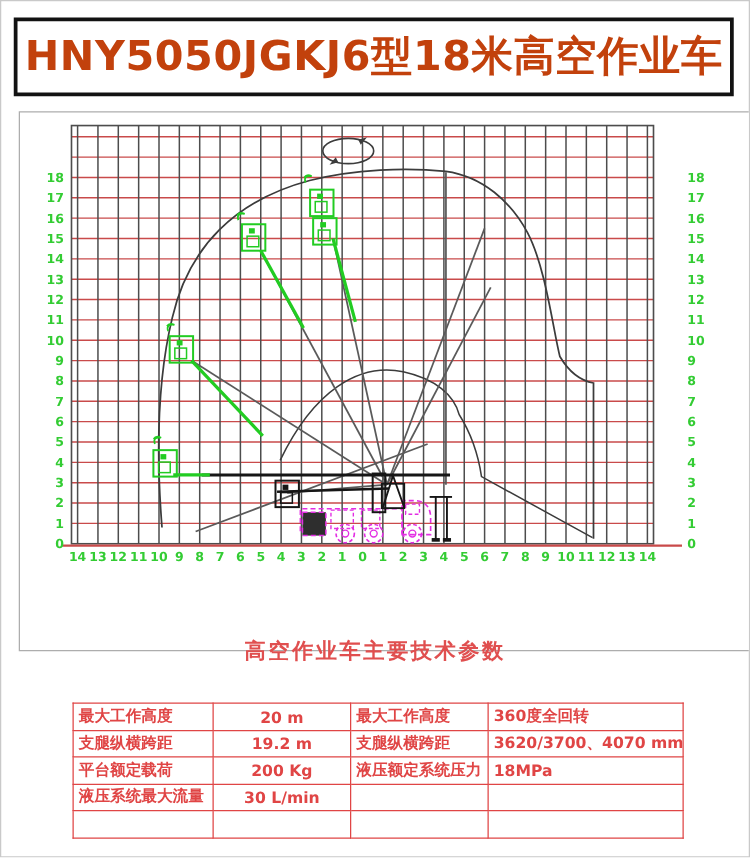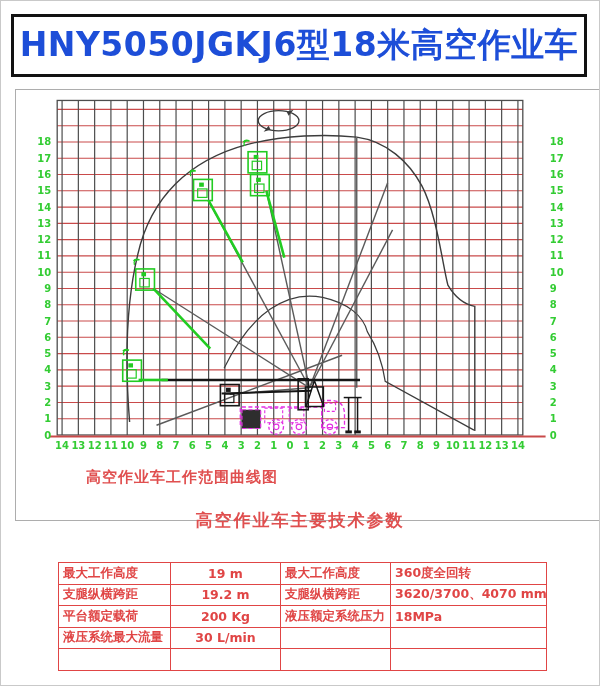--- a/index.html
+++ b/index.html
@@ -1,20 +1,20 @@
 <!DOCTYPE html>
 <html><head>
 <meta charset="utf-8">
 <style>
   html,body{margin:0;padding:0;background:#ffffff;}
   body{width:600px;height:686px;font-family:"DejaVu Sans","Liberation Sans",sans-serif;}
   .page{position:relative;width:598px;height:684px;border:1px solid #c9c9c9;background:#fff;overflow:hidden;}
   .titlebar{position:absolute;left:10px;top:13px;width:570px;height:57px;border:3px solid #121212;
             display:flex;align-items:center;justify-content:center;}
-  .titlebar span{font-size:33px;font-weight:600;color:#1d4ed8;white-space:nowrap;letter-spacing:0.5px;}
+  .titlebar span{font-size:33px;font-weight:600;color:#c2410c;white-space:nowrap;letter-spacing:0.5px;}
   .chartbox{position:absolute;left:14px;top:88px;width:570px;height:430px;border:1px solid #adadad;background:#fff;padding-left:28px;}
   .chartbox svg{position:absolute;left:0;top:0;}
   .caption{position:absolute;left:70px;top:378px;color:#e04f4f;font-size:15px;font-weight:bold;letter-spacing:1px;}
   .tabletitle{position:absolute;left:0;top:508px;width:100%;text-align:center;color:#e04f4f;
               font-size:17px;font-weight:bold;letter-spacing:2px;}
   table.spec{position:absolute;left:57px;top:561px;border-collapse:collapse;table-layout:fixed;width:488px;font-weight:bold;}
   table.spec td{border:1.6px solid #e04545;color:#e04545;height:20.5px;font-size:12.5px;
                 padding:0 4px;overflow:hidden;white-space:nowrap;}
   td.v1{text-align:center;font-size:14px;}
   td.v2{font-size:14px;padding-left:8px;}
@@ -219,36 +219,35 @@
           <text x="387.96000000000004" y="359" fill="#33cc33" font-size="10" font-weight="bold" text-anchor="middle">7</text>
           <text x="404.24" y="359" fill="#33cc33" font-size="10" font-weight="bold" text-anchor="middle">8</text>
           <text x="420.52" y="359" fill="#33cc33" font-size="10" font-weight="bold" text-anchor="middle">9</text>
           <text x="436.8" y="359" fill="#33cc33" font-size="10" font-weight="bold" text-anchor="middle">10</text>
           <text x="453.08000000000004" y="359" fill="#33cc33" font-size="10" font-weight="bold" text-anchor="middle">11</text>
           <text x="469.36" y="359" fill="#33cc33" font-size="10" font-weight="bold" text-anchor="middle">12</text>
           <text x="485.64" y="359" fill="#33cc33" font-size="10" font-weight="bold" text-anchor="middle">13</text>
           <text x="501.92" y="359" fill="#33cc33" font-size="10" font-weight="bold" text-anchor="middle">14</text>
         </g>
       </svg>
-    <div class="caption">高空作业车工作范围曲线图</div>
   </div>
 
   <div class="tabletitle">高空作业车主要技术参数</div>
 
   <table class="spec">
     <colgroup>
         <col style="width:112px">
         <col style="width:110px">
         <col style="width:110px">
         <col style="width:156px">
       </colgroup>
     <tbody>
       <tr>
         <td>最大工作高度</td>
-        <td class="v1">19 m</td>
+        <td class="v1">20 m</td>
         <td>最大工作高度</td>
         <td class="v2">360度全回转</td>
       </tr>
       <tr>
         <td>支腿纵横跨距</td>
         <td class="v1">19.2 m</td>
         <td>支腿纵横跨距</td>
         <td class="v2">3620/3700、4070 mm</td>
       </tr>
       <tr>

